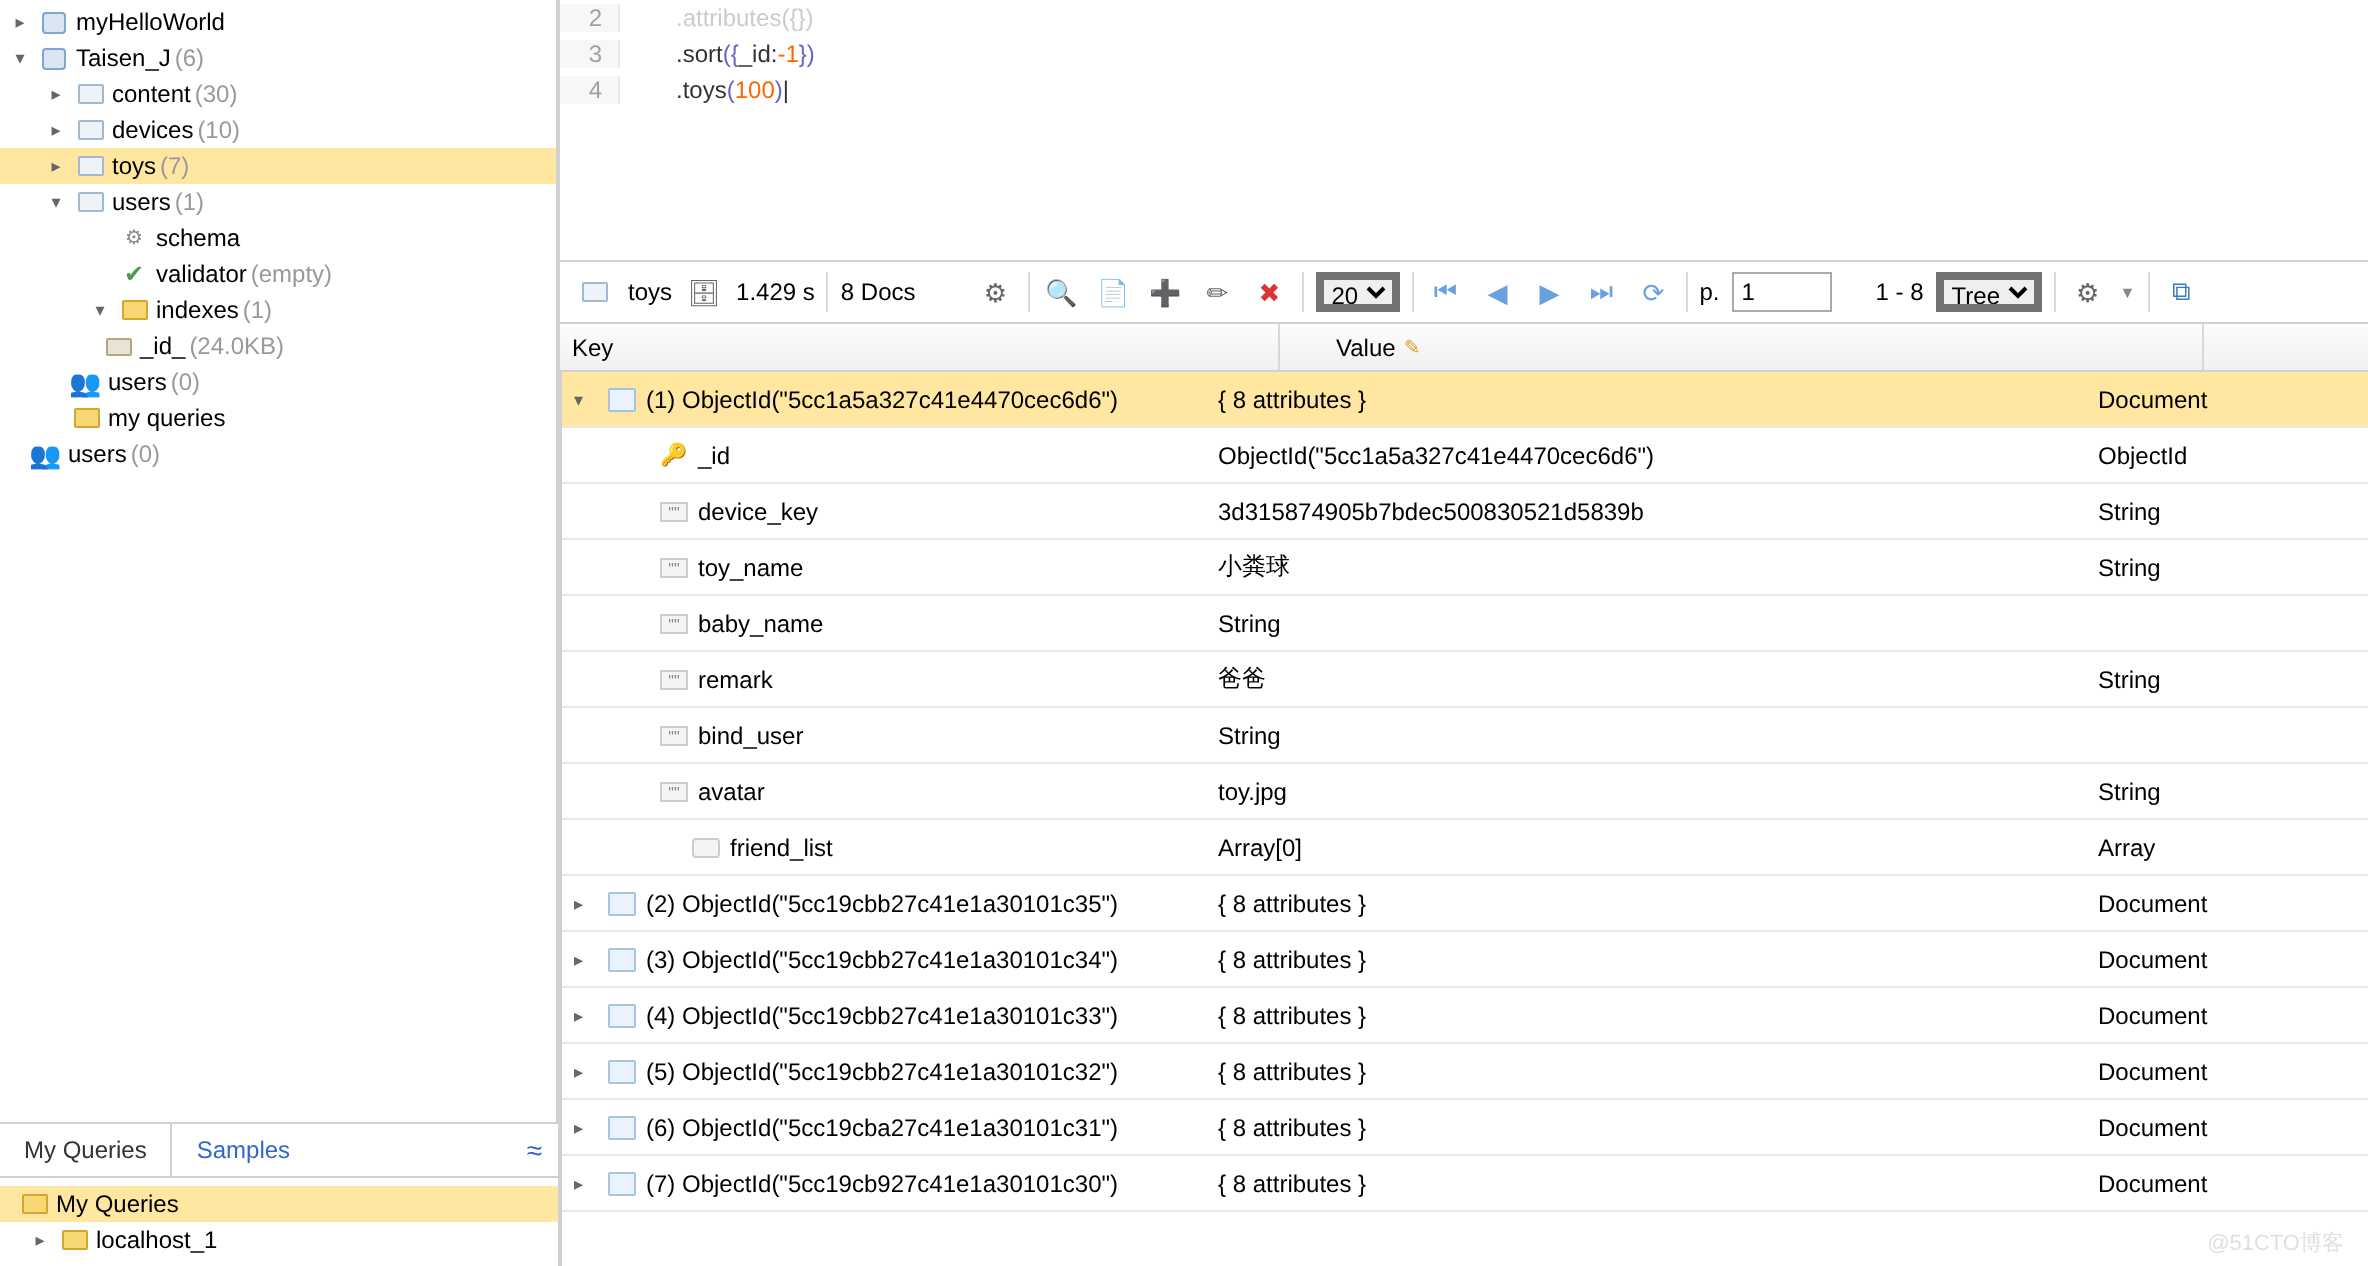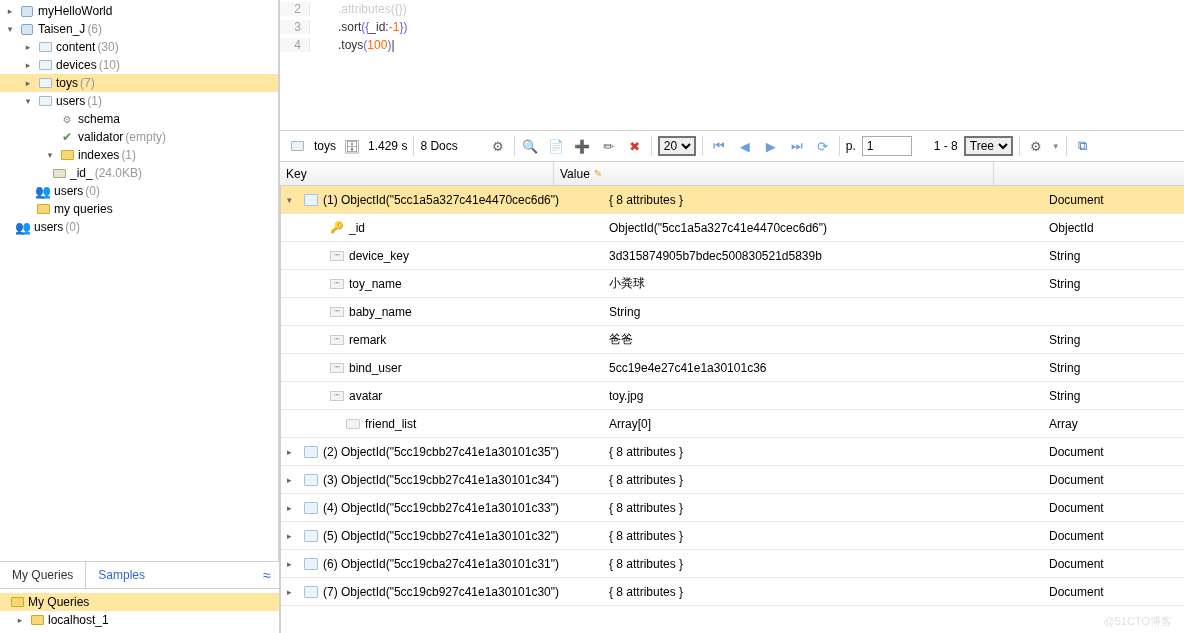--- a/index.html
+++ b/index.html
@@ -28,24 +28,24 @@
 .code-line { display: flex; height: 18px; align-items: center; }
 .lineno { width: 30px; text-align: right; padding-right: 8px; color: #a0a0a0; background: #f7f7f7; border-right: 1px solid #e8e8e8; }
 .code-txt { padding-left: 28px; color: #333; }
 .code-txt .fn { color: #333; }
 .code-txt .br { color: #6666cc; }
 .code-txt .num { color: #ff6600; }
 .toolbar { display: flex; align-items: center; height: 32px; border-top: 1px solid #d0d0d0; border-bottom: 1px solid #d0d0d0; padding: 0 6px; gap: 6px; background: #fff; }
 .toolbar .sep { width: 1px; height: 20px; background: #d8d8d8; }
 .tb-btn { width: 20px; height: 20px; display: inline-flex; align-items: center; justify-content: center; cursor: pointer; color: #666; font-size: 13px; }
 .page-input { width: 50px; height: 20px; border: 1px solid #aaa; padding: 0 4px; }
-.page-select { height: 20px; border: 2px solid #737373; }
+.page-select { height: 20px; border: 4px solid #737373; }
 .grid-header { display: flex; background: linear-gradient(#fdfdfd,#f0f0f0); border-bottom: 1px solid #d0d0d0; height: 24px; align-items: center; }
-.col-key { width: 274px; padding-left: 6px; border-right: 1px solid #d8d8d8; height: 100%; display: flex; align-items: center; }
-.col-val { width: 440px; padding-left: 6px; border-right: 1px solid #d8d8d8; height: 100%; display: flex; align-items: center; }
+.col-key { width: 360px; padding-left: 6px; border-right: 1px solid #d8d8d8; height: 100%; display: flex; align-items: center; }
+.col-val { width: 440px; padding-left: 6px; border-right: 1px solid #d8d8d8; height: 100%; display: flex; align-items: center; margin-left: 22px; }
 .col-type { flex: 1; padding-left: 6px; height: 100%; display: flex; align-items: center; }
 .grid-body { flex: 1; overflow: auto; border-left: 1px solid #d0d0d0; }
 .grid-row { display: flex; height: 28px; align-items: center; border-bottom: 1px solid #e8e8e8; }
 .grid-row.sel { background: #ffe6a1; }
 .cell-key { width: 322px; padding-left: 6px; display: flex; align-items: center; white-space: nowrap; overflow: hidden; }
 .cell-val { width: 440px; padding-left: 6px; white-space: nowrap; overflow: hidden; }
 .cell-type { flex: 1; padding-left: 6px; }
 .row-arrow { width: 12px; color: #666; font-size: 9px; }
 .row-icon { width: 18px; height: 16px; margin: 0 3px; display: inline-flex; align-items: center; justify-content: center; }
 .doc-icon { background: #eaf2fb; border: 1px solid #a8c3e0; width: 14px; height: 12px; border-radius: 1px; }
@@ -302,21 +302,20 @@
         <div class="cell-type">String</div>
       </div>
       <div class="grid-row">
         <div class="cell-key" style="padding-left:32px">
           <span class="row-arrow"></span>
           <span class="row-icon">
             <span class="str-icon">""</span>
           </span>
           <span>bind_user</span>
         </div>
-        <div class="cell-val">5cc19e4e27c41e1a30101c36</div>
         <div class="cell-type">String</div>
       </div>
       <div class="grid-row">
         <div class="cell-key" style="padding-left:32px">
           <span class="row-arrow"></span>
           <span class="row-icon">
             <span class="str-icon">""</span>
           </span>
           <span>avatar</span>
         </div>

